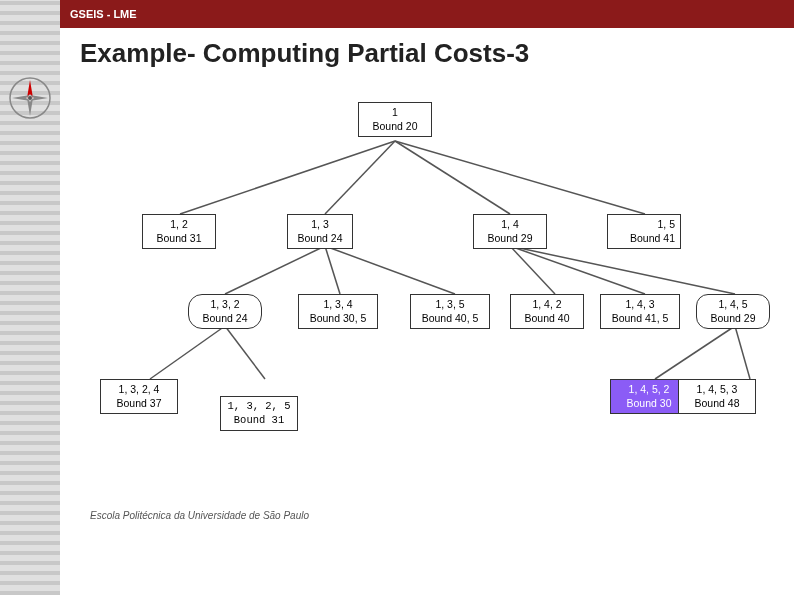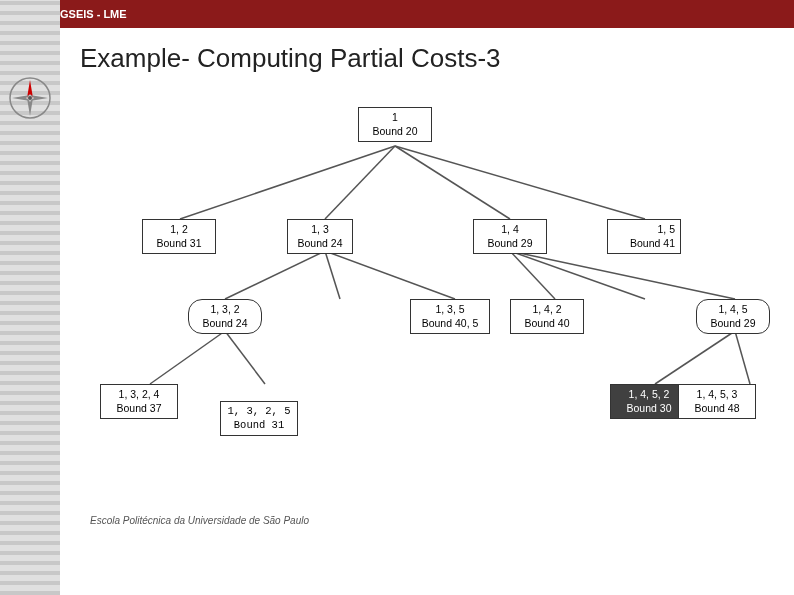--- a/index.html
+++ b/index.html
@@ -37,38 +37,37 @@
       flex: 1;
       background: white;
       display: flex;
       flex-direction: column;
     }
     .top-bar {
       height: 28px;
       background: #8b1a1a;
       display: flex;
       align-items: center;
-      padding-left: 0;
+      padding-left: 10px;
     }
     .top-bar-title {
       color: white;
       font-size: 11px;
       font-weight: bold;
     }
     .content-area {
       flex: 1;
       padding: 10px 20px 10px 20px;
       position: relative;
     }
     .page-title {
       font-size: 26px;
-      font-weight: normal;
+      font-weight: bold;
       color: #222;
       margin-bottom: 15px;
-      margin-top: 5px;
     }
     
     .tree-container {
       position: relative;
       width: 100%;
       height: 420px;
     }
     
     .tree-svg {
       position: absolute;
@@ -82,21 +81,21 @@
       position: absolute;
       border: 1.5px solid #333;
       background: white;
       text-align: center;
       font-size: 10.5px;
       line-height: 1.3;
       padding: 3px 5px;
       min-width: 60px;
     }
     .node.green {
-      background: #404040;
+      background: #8b5cf6;
       color: white;
       border-color: #333;
     }
     .footer {
       padding: 6px 10px;
       font-size: 10px;
       color: #555;
       font-style: italic;
     }
   </style>
@@ -173,27 +172,35 @@
       </div>
       <div class="node" style="left:527px; top:130px; width:74px;text-align:right;">
         <span style="white-space:pre-line;">1, 5
 Bound 41</span>
       </div>
 
       <div class="node" style="left:108px; top:210px; width:74px;border-radius:14px;">
         <span style="white-space:pre-line;">1, 3, 2
 Bound 24</span>
       </div>
+      <div class="node" style="left:218px; top:210px; width:80px;">
+        <span style="white-space:pre-line;">1, 3, 4
+Bound 30, 5</span>
+      </div>
       <div class="node" style="left:330px; top:210px; width:80px;">
         <span style="white-space:pre-line;">1, 3, 5
 Bound 40, 5</span>
       </div>
       <div class="node" style="left:430px; top:210px; width:74px;">
         <span style="white-space:pre-line;">1, 4, 2
 Bound 40</span>
+      </div>
+      <div class="node" style="left:520px; top:210px; width:80px;">
+        <span style="white-space:pre-line;">1, 4, 3
+Bound 41, 5</span>
       </div>
       <div class="node" style="left:616px; top:210px; width:74px;border-radius:12px;">
         <span style="white-space:pre-line;">1, 4, 5
 Bound 29</span>
       </div>
 
       <div class="node" style="left:20px; top:295px; width:78px;">
         <span style="white-space:pre-line;">1, 3, 2, 4
 Bound 37</span>
       </div>

